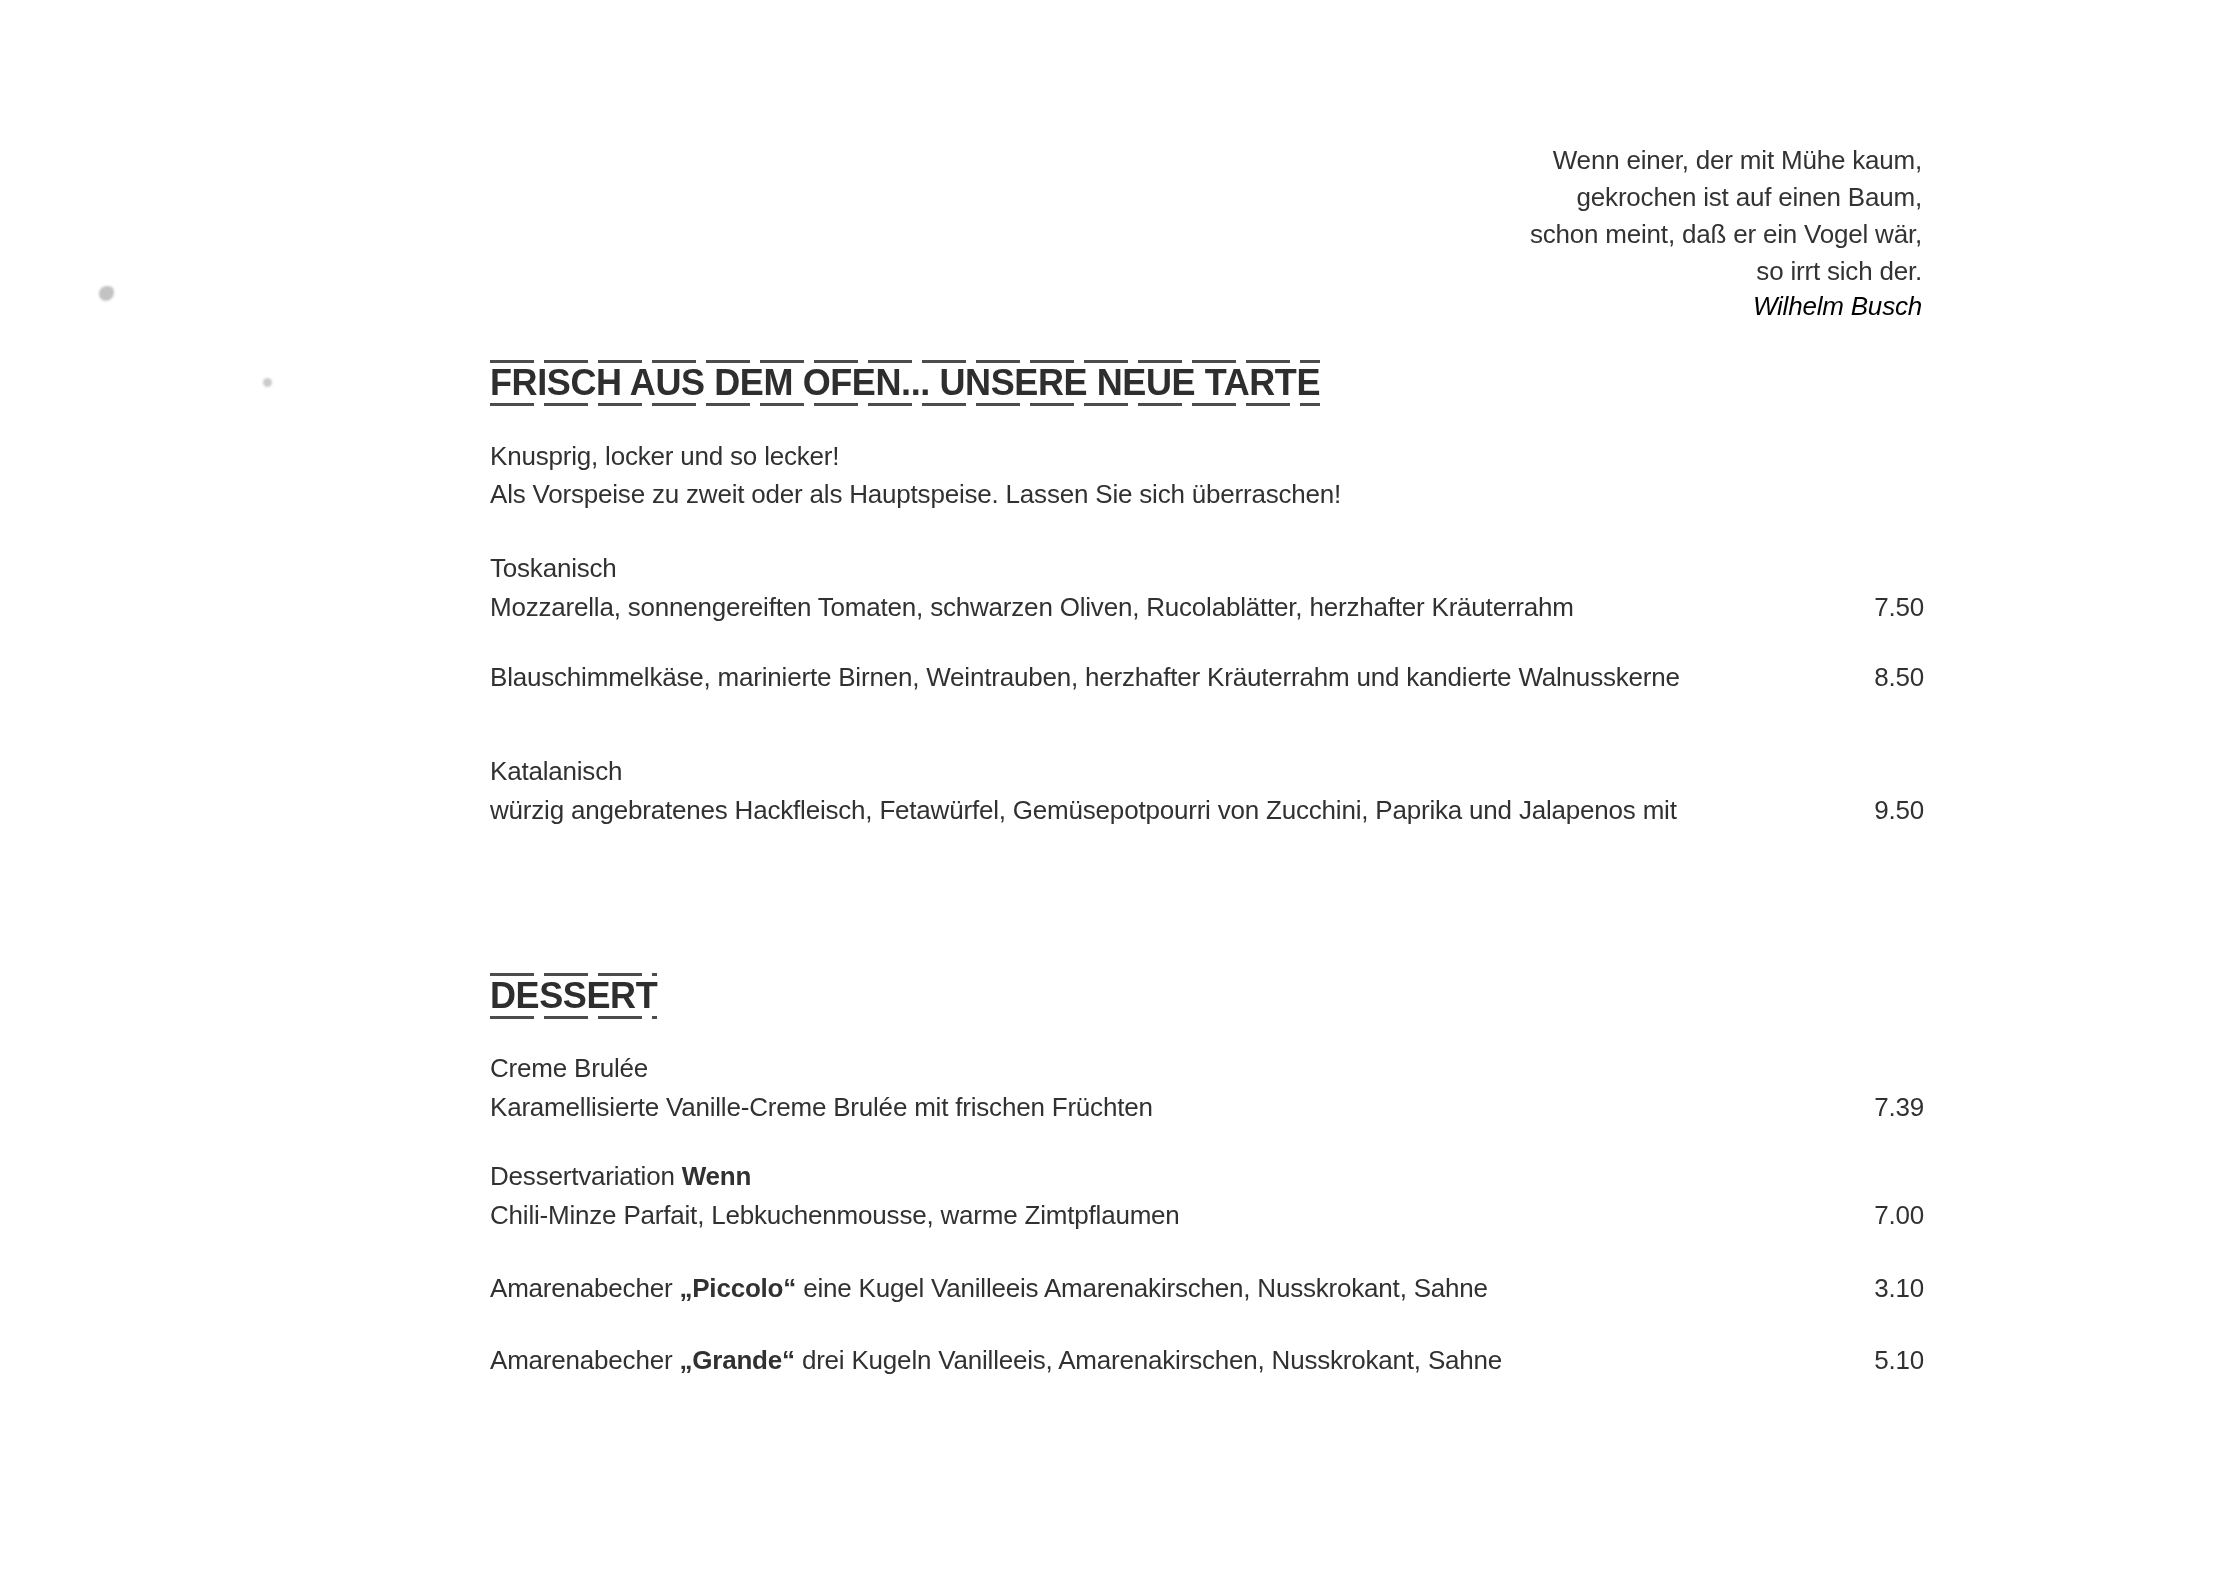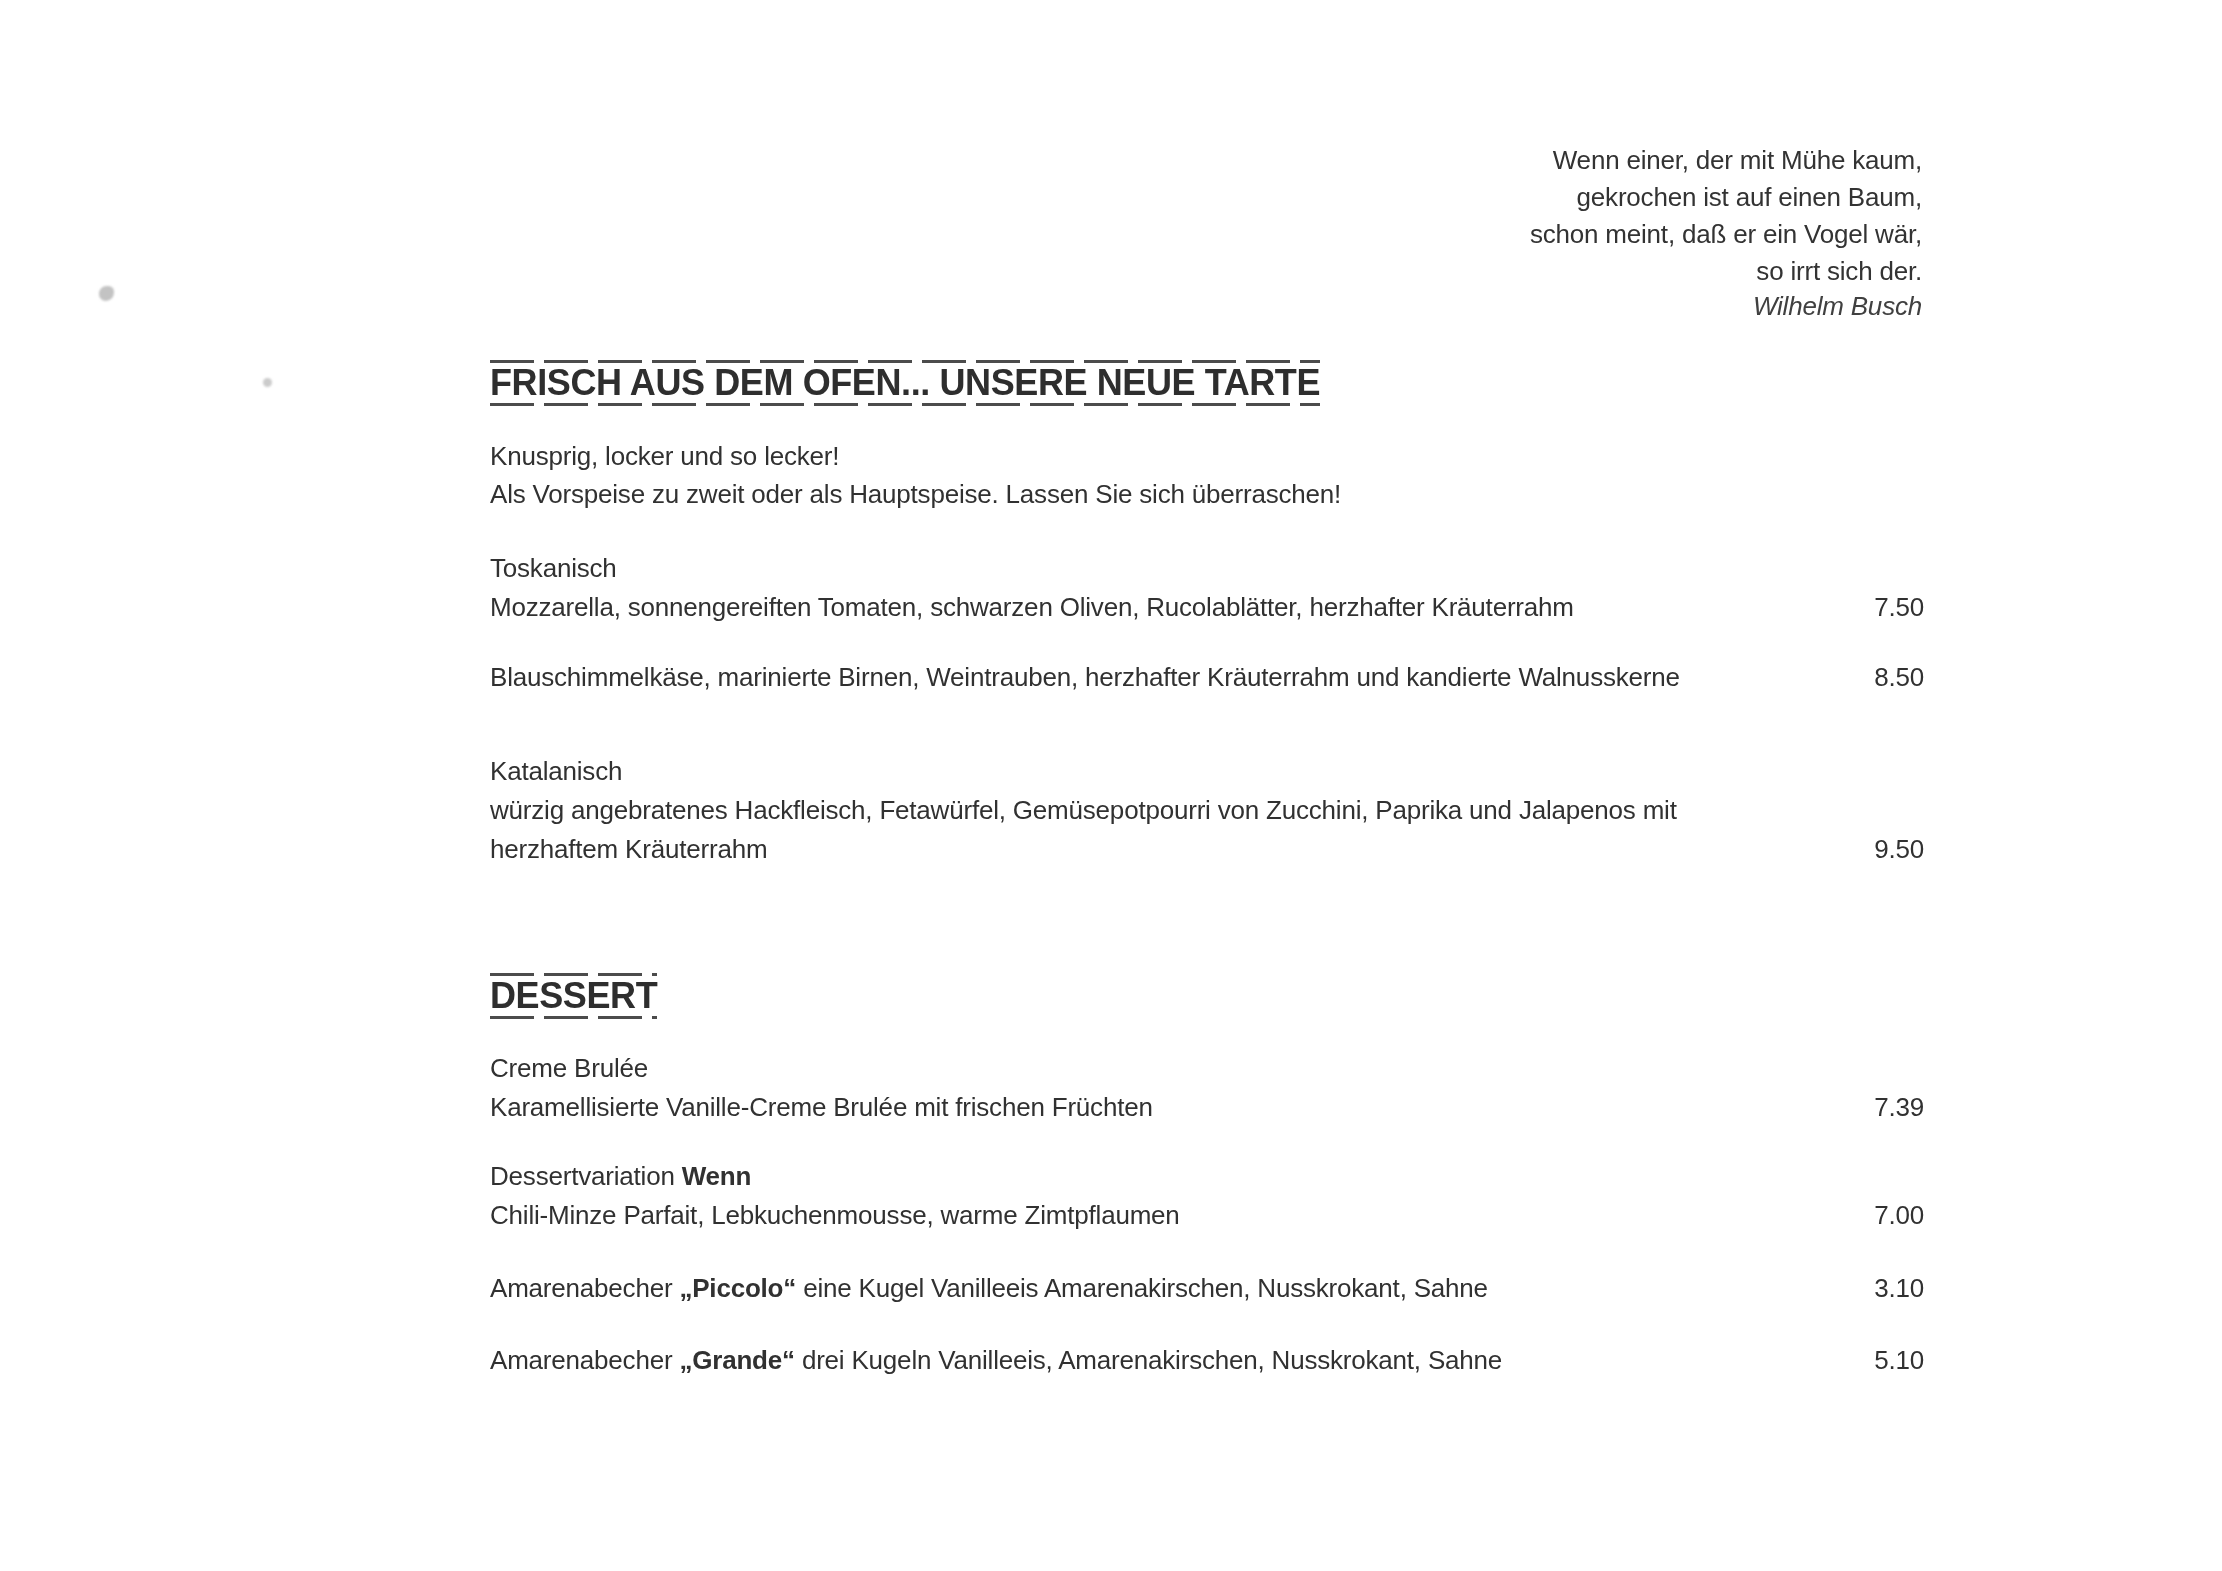--- a/index.html
+++ b/index.html
@@ -17,21 +17,21 @@
   .speck-a{left:99px;top:286px;width:15px;height:15px;background:#c3c3c3;border-radius:55% 40% 60% 50%;filter:blur(1.2px);}
   .speck-b{left:263px;top:378px;width:9px;height:9px;background:#cbcbcb;border-radius:50%;filter:blur(1.2px);}
 
   
   .quote{
     position:absolute;top:142px;right:300px;
     text-align:right;
     font-size:26px;line-height:37px;
     color:#333333;
   }
-  .quote-attr{color:#404040;font-style:italic;margin-top:-2px;}
+  .quote-attr{color:#000000;font-style:italic;margin-top:-2px;}
 
   
   .main{position:absolute;left:490px;top:0;width:1434px;height:1571px;}
 
   .sec-head{position:absolute;left:0;display:inline-block;padding-right:12px;}
   .dash{height:3px;background:repeating-linear-gradient(90deg,#4c4c4c 0 44px,rgba(0,0,0,0) 44px 54px);}
   .sec-title{
     font-size:36px;font-weight:bold;letter-spacing:-0.4px;
     line-height:34px;margin:3px 0;color:#2e2e2e;white-space:nowrap;
   }
@@ -100,21 +100,20 @@
       <div class="lines">
         <div>Blauschimmelkäse, marinierte Birnen, Weintrauben, herzhafter Kräuterrahm und kandierte Walnusskerne</div>
       </div>
       <div class="price">8.50</div>
     </div>
 
     <div class="item item-3">
       <div class="lines">
         <div>Katalanisch</div>
         <div>würzig angebratenes Hackfleisch, Fetawürfel, Gemüsepotpourri von Zucchini, Paprika und Jalapenos mit</div>
-        <div>herzhaftem Kräuterrahm</div>
       </div>
       <div class="price">9.50</div>
     </div>
 
     <div class="sec-head head-dessert">
       <div class="dash"></div>
       <div class="sec-title">DESSERT</div>
       <div class="dash"></div>
     </div>
 

